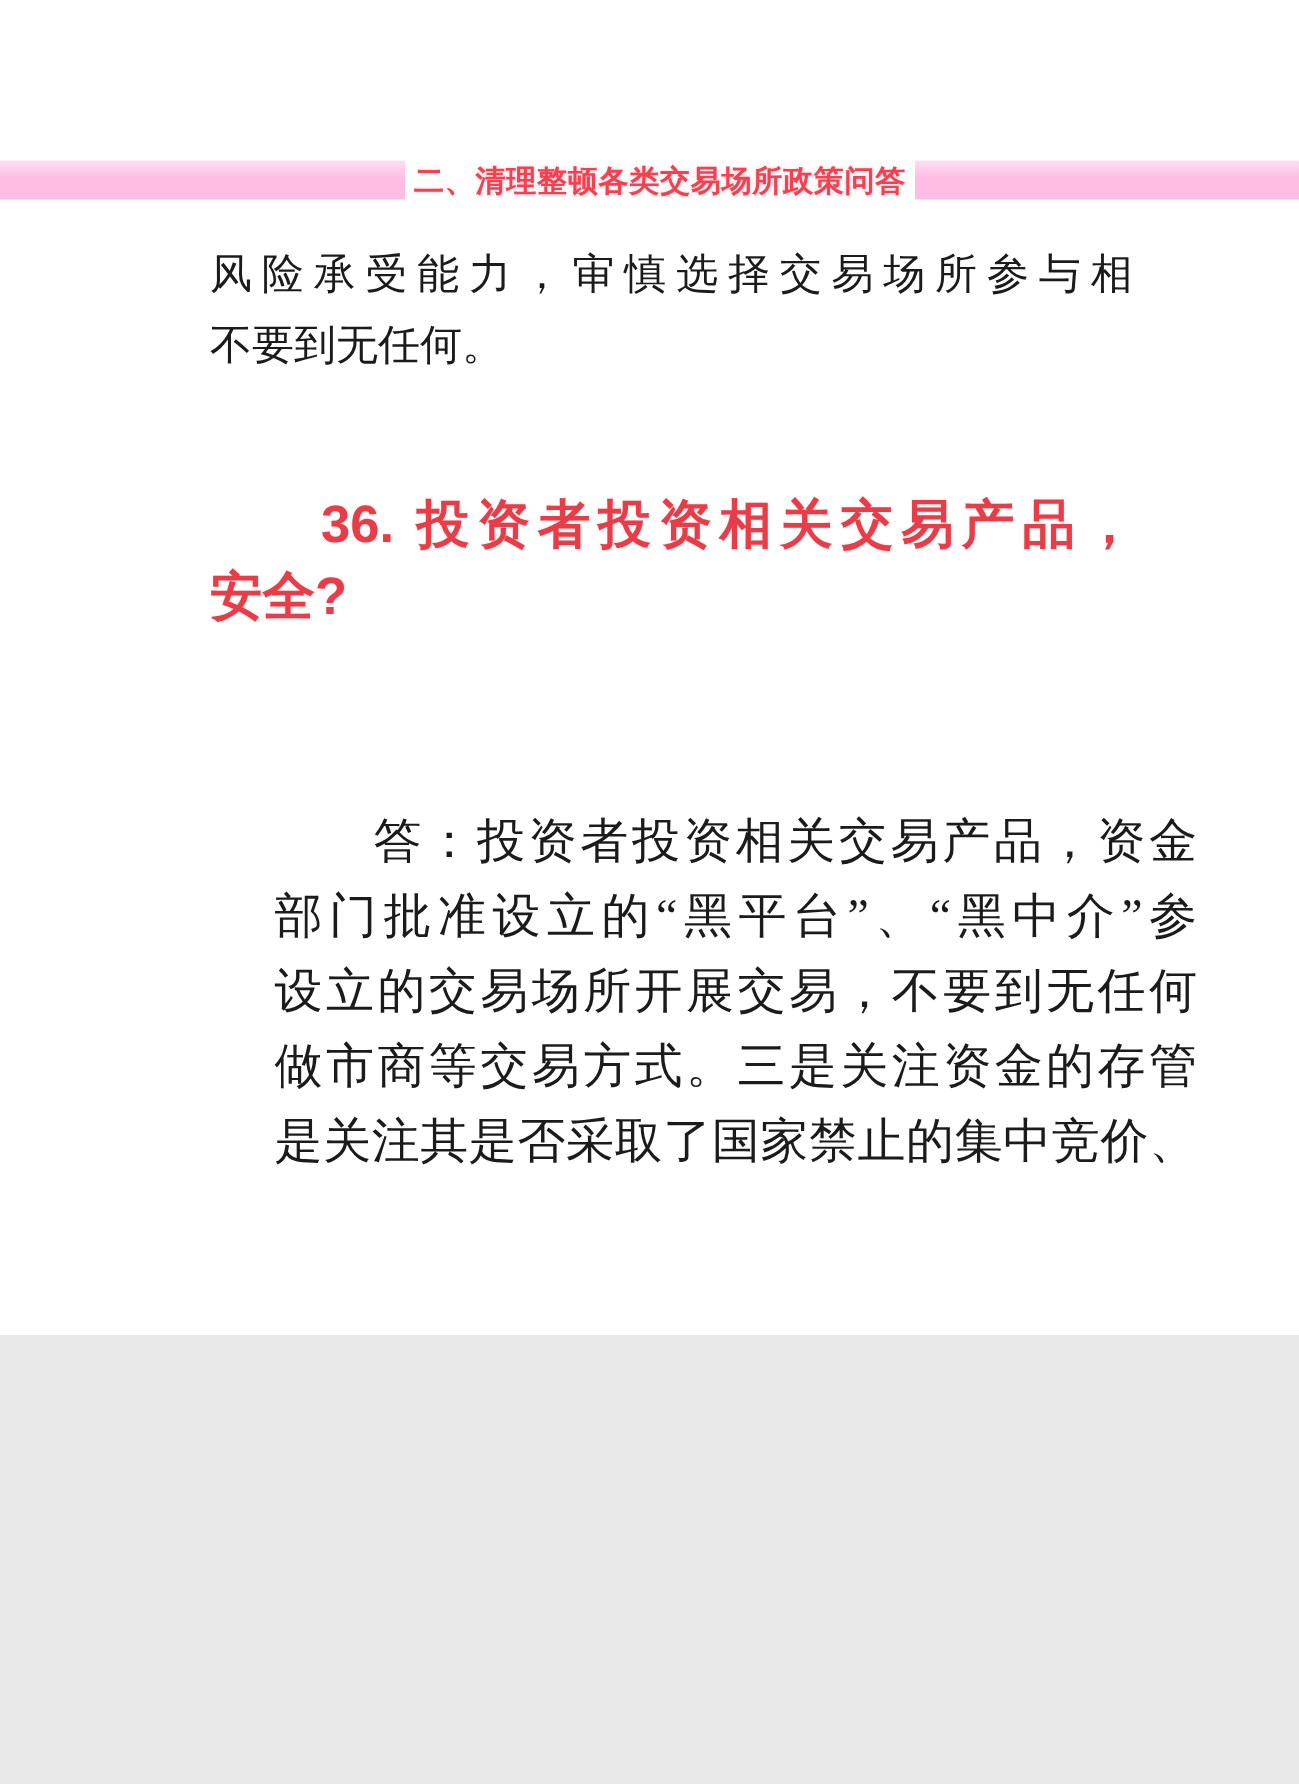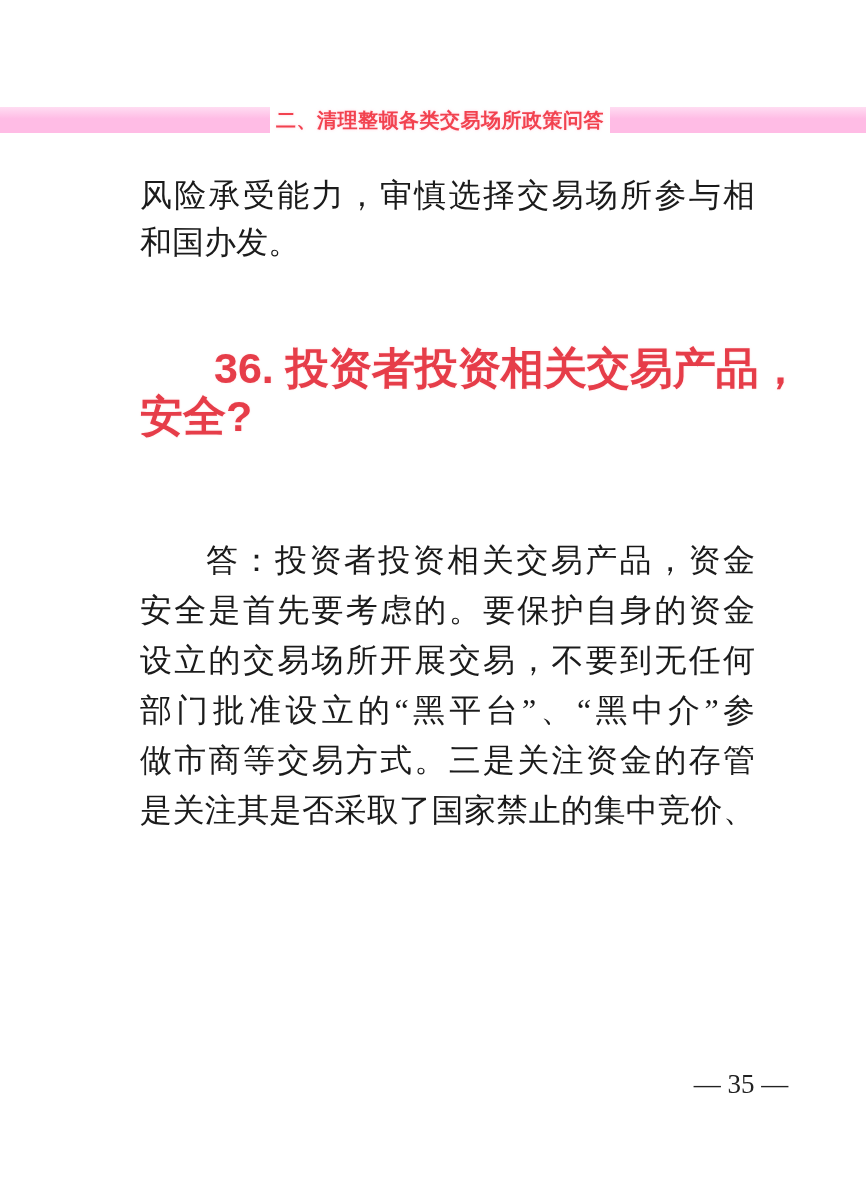--- a/index.html
+++ b/index.html
@@ -8,21 +8,21 @@
     --bar-pink-light:#ffddf2;
     --header-red:#f2424f;
     --heading-red:#e63d49;
     --body-ink:#1b1b1b;
     --footer-ink:#222222;
   }
   *{margin:0;padding:0;box-sizing:border-box;}
   html,body{background:#e9e9e9;}
   .page{
     position:relative;
-    width:866px;height:1189px;
+    width:866px;height:890px;
     background:var(--page-bg);
     margin:0 auto;
     overflow:hidden;
     font-family:"Liberation Serif","DejaVu Serif",serif;
     color:var(--body-ink);
   }
   
   .chapter-header{position:absolute;left:0;top:107px;width:866px;height:26px;}
   .header-bar{
     position:absolute;top:0;height:26px;
@@ -40,30 +40,30 @@
     white-space:nowrap;
   }
   
   .textblock{position:absolute;left:140px;width:615px;}
   .line{
     display:block;width:100%;
     text-align:justify;text-align-last:justify;
     white-space:nowrap;
   }
   .line.short{text-align:left;text-align-last:left;}
-  .para-intro{top:172px;font-size:32px;line-height:47px;}
+  .para-intro{top:160px;font-size:28px;line-height:47px;}
   .question-heading{
-    top:344px;width:617px;
+    top:326px;width:617px;
     font-family:"Liberation Sans","DejaVu Sans",sans-serif;
-    font-weight:700;font-size:43px;line-height:48px;
+    font-weight:700;font-size:35px;line-height:48px;
     color:var(--heading-red);
     text-shadow:0 0 2px rgba(255,160,170,.4);
   }
   .question-heading .line.indent{text-indent:74px;}
-  .answer-para{top:535px;font-size:32px;line-height:50px;}
+  .answer-para{top:535px;font-size:32px;line-height:50px;margin-left:43px;}
   .answer-para .line.indent{text-indent:66px;}
   
   .page-number{
     position:absolute;left:686px;top:1069px;width:110px;
     font-size:27px;line-height:30px;color:var(--footer-ink);
     text-align:center;white-space:nowrap;
   }
 </style>
 </head>
 <body>
@@ -71,32 +71,31 @@
 <div class="page">
 
   <div class="chapter-header">
     <div class="header-bar left"></div>
     <div class="chapter-title">二、清理整顿各类交易场所政策问答</div>
     <div class="header-bar right"></div>
   </div>
 
   <div class="textblock para-intro">
     <span class="line">风险承受能力，审慎选择交易场所参与相</span>
-    <span class="line short">和国办发。</span>
+    <span class="line short">不要到无任何。</span>
   </div>
 
   <div class="textblock question-heading">
     <span class="line indent">36. 投资者投资相关交易产品，</span>
     <span class="line short">安全?</span>
   </div>
 
   <div class="textblock answer-para">
     <span class="line indent">答：投资者投资相关交易产品，资金</span>
-    <span class="line">安全是首先要考虑的。要保护自身的资金</span>
+    <span class="line">部门批准设立的“黑平台”、“黑中介”参</span>
     <span class="line">设立的交易场所开展交易，不要到无任何</span>
-    <span class="line">部门批准设立的“黑平台”、“黑中介”参</span>
     <span class="line">做市商等交易方式。三是关注资金的存管</span>
     <span class="line">是关注其是否采取了国家禁止的集中竞价、</span>
   </div>
 
   <div class="page-number">— 35 —</div>
 
 </div>
 
 </body></html>

